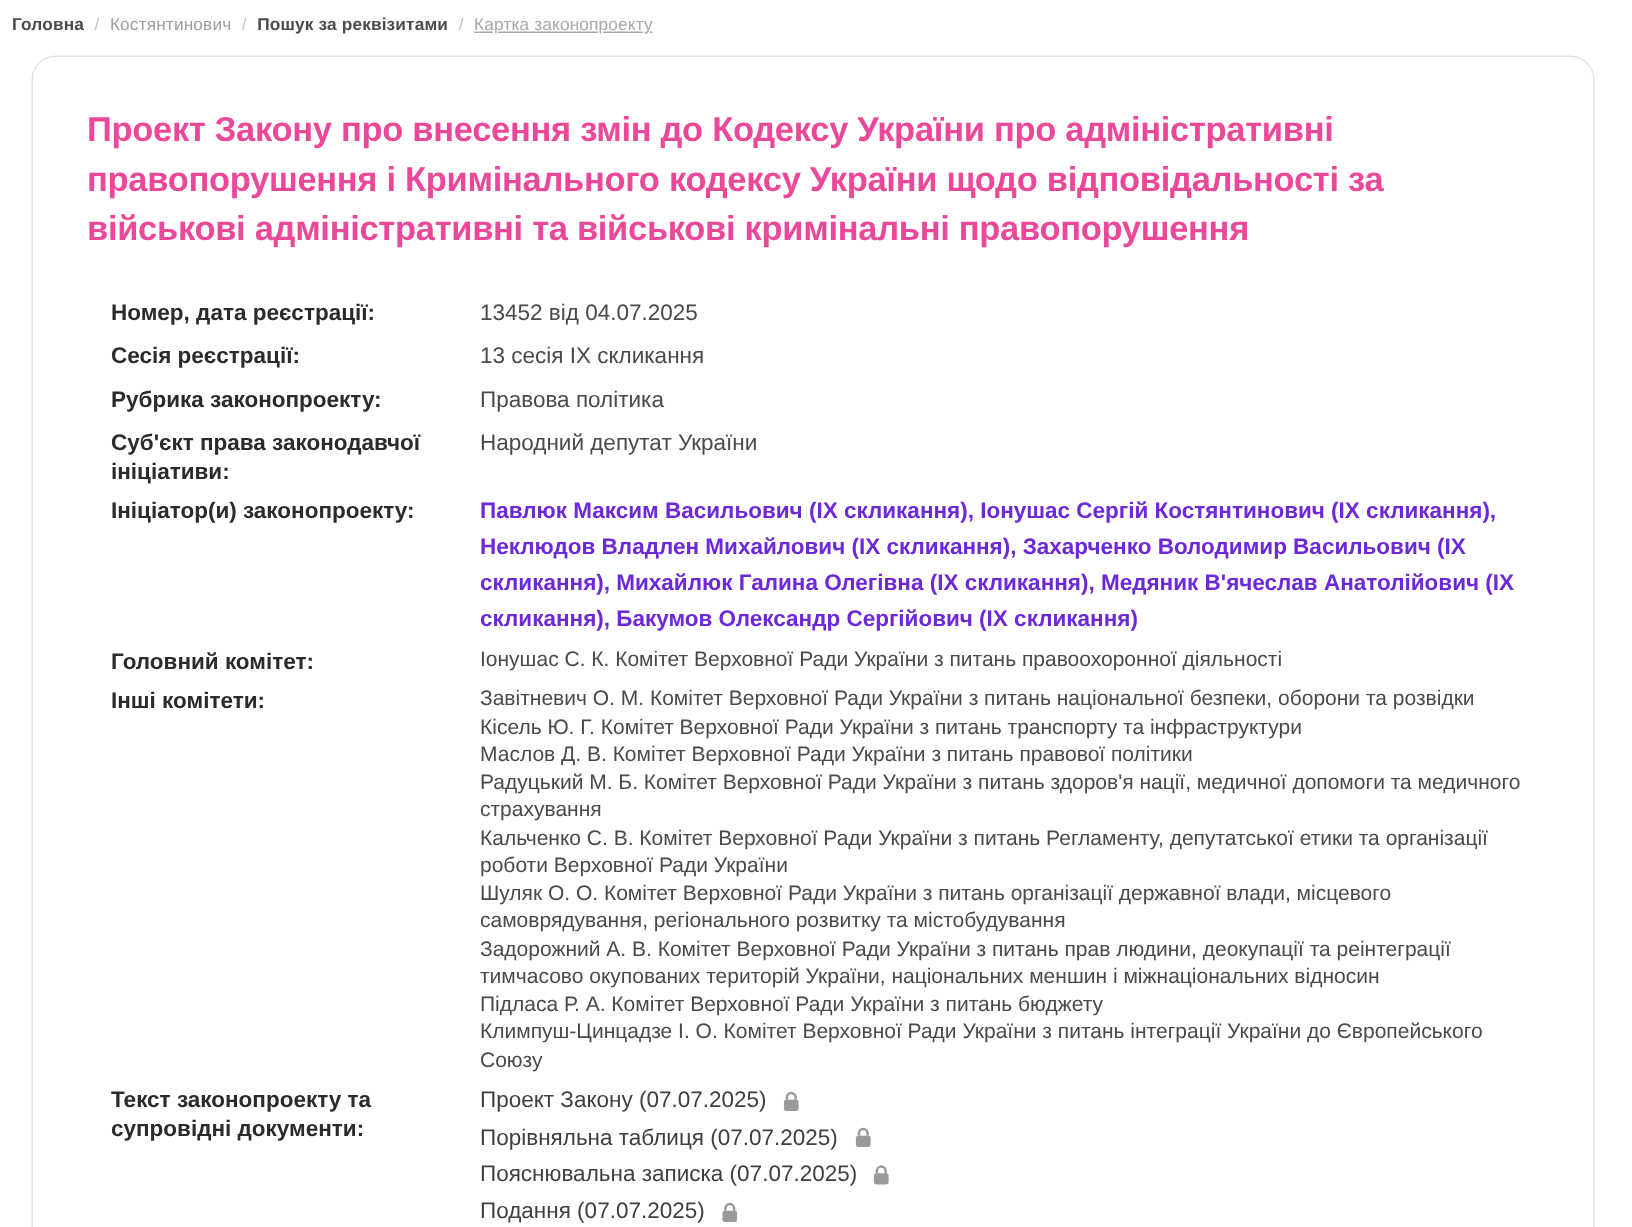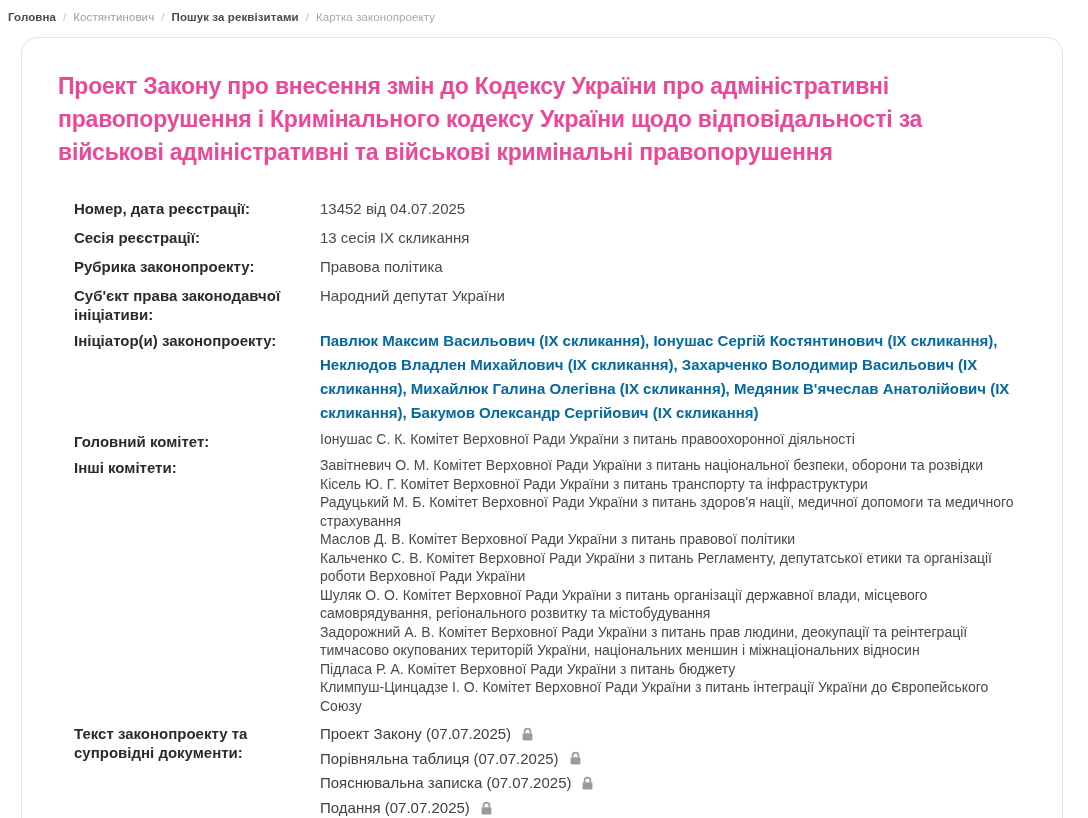--- a/index.html
+++ b/index.html
@@ -16,21 +16,21 @@
     display: flex; align-items: center;
     gap: 7px;
     padding: 11px 0 0 8px;
     font-size: 11.5px;
     letter-spacing: 0.1px;
     white-space: nowrap;
   }
   .crumb { text-decoration: none; cursor: pointer; }
   .crumb.strong { color: #4b4b4b; font-weight: 700; }
   .crumb.muted  { color: #9d9d9d; font-weight: 400; }
-  .crumb.current { color: #a8a8a8; font-weight: 400; cursor: default; }
+  .crumb.current { color: #a8a8a8; font-weight: 400; cursor: default; text-decoration: underline; }
   .crumb-sep { color: #c3c3c3; font-weight: 400; }
 
   
   .card {
     margin: 14px 24px 0 21px;
     width: 1042px;
     min-height: 840px;
     border: 1px solid #e4e4e4;
     border-radius: 16px;
     background: #ffffff;
@@ -63,21 +63,21 @@
     padding-top: 2px;
     padding-right: 16px;
   }
   .field-value {
     font-size: 15px;
     line-height: 24px;
     color: #4a4a4a;
   }
   .field-value.bold {
     font-weight: 700;
-    color: #0369a1;
+    color: #6d28d9;
     line-height: 24px;
   }
   .field-value.small {
     font-size: 14px;
     line-height: 18.5px;
     color: #4a4a4a;
   }
   .committee-line { display: block; }
 
   
@@ -146,22 +146,22 @@
     <div class="row">
       <div class="field-label">Головний комітет:</div>
       <div class="field-value small">Іонушас С. К. Комітет Верховної Ради України з питань правоохоронної діяльності</div>
     </div>
 
     <div class="row">
       <div class="field-label">Інші комітети:</div>
       <div class="field-value small">
         <span class="committee-line">Завітневич О. М. Комітет Верховної Ради України з питань національної безпеки, оборони та розвідки</span>
         <span class="committee-line">Кісель Ю. Г. Комітет Верховної Ради України з питань транспорту та інфраструктури</span>
+        <span class="committee-line">Маслов Д. В. Комітет Верховної Ради України з питань правової політики</span>
         <span class="committee-line">Радуцький М. Б. Комітет Верховної Ради України з питань здоров'я нації, медичної допомоги та медичного страхування</span>
-        <span class="committee-line">Маслов Д. В. Комітет Верховної Ради України з питань правової політики</span>
         <span class="committee-line">Кальченко С. В. Комітет Верховної Ради України з питань Регламенту, депутатської етики та організації роботи Верховної Ради України</span>
         <span class="committee-line">Шуляк О. О. Комітет Верховної Ради України з питань організації державної влади, місцевого самоврядування, регіонального розвитку та містобудування</span>
         <span class="committee-line">Задорожний А. В. Комітет Верховної Ради України з питань прав людини, деокупації та реінтеграції тимчасово окупованих територій України, національних меншин і міжнаціональних відносин</span>
         <span class="committee-line">Підласа Р. А. Комітет Верховної Ради України з питань бюджету</span>
         <span class="committee-line">Климпуш-Цинцадзе І. О. Комітет Верховної Ради України з питань інтеграції України до Європейського Союзу</span>
       </div>
     </div>
 
     <div class="row" style="margin-top:7px;">
       <div class="field-label">Текст законопроекту та супровідні документи:</div>

